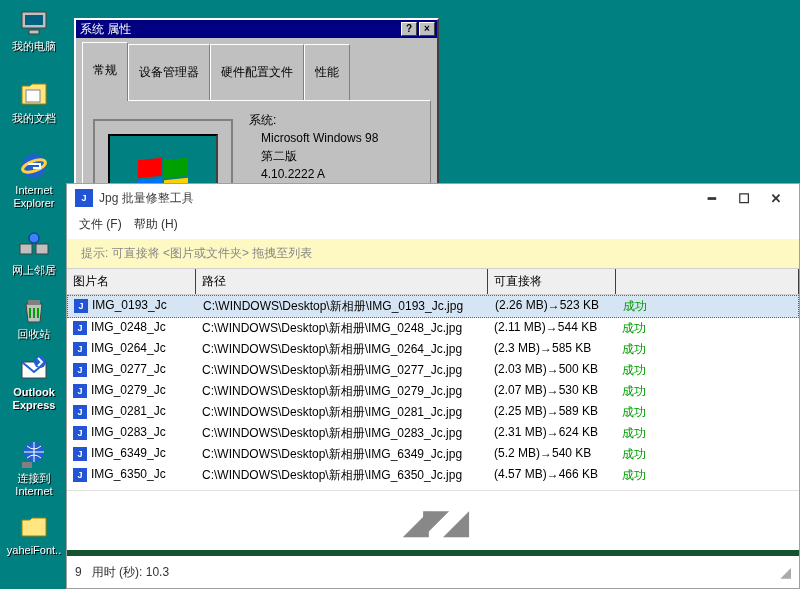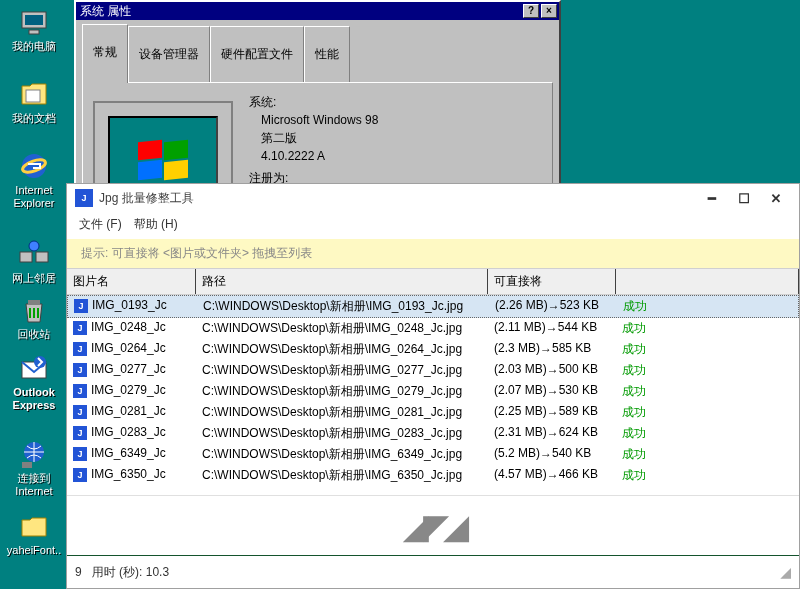--- a/index.html
+++ b/index.html
@@ -4,21 +4,21 @@
 <style>
 * { margin:0; padding:0; box-sizing:border-box; font-family:"Microsoft YaHei","SimSun",Tahoma,sans-serif; }
 body { background:#008080; width:800px; height:589px; overflow:hidden; position:relative; font-size:12px; }
 
 
 .desktop-icon { position:absolute; width:60px; text-align:center; color:#fff; font-size:11px; cursor:pointer; }
 .desktop-icon .ico { width:32px; height:32px; margin:0 auto 2px; }
 .desktop-icon .lbl { display:block; line-height:13px; text-shadow:1px 1px 0 #000; }
 
 
-.sysprops { position:absolute; left:74px; top:0; width:487px; height:280px; background:#c0c0c0; border:2px solid; border-color:#fff #404040 #404040 #fff; }
+.sysprops { position:absolute; left:74px; top:18px; width:365px; height:280px; background:#c0c0c0; border:2px solid; border-color:#fff #404040 #404040 #fff; }
 .sysprops .titlebar { background:#000080; color:#fff; height:18px; display:flex; align-items:center; padding:0 2px; font-size:12px; }
 .sysprops .titlebar .ttl { flex:1; padding-left:2px; }
 .sysprops .titlebtn { width:16px; height:14px; background:#c0c0c0; border:1px solid; border-color:#fff #404040 #404040 #fff; margin-left:2px; font-size:10px; text-align:center; line-height:11px; color:#000; font-weight:bold; cursor:pointer; }
 .sysprops .tabs { display:flex; margin:4px 6px 0; }
 .sysprops .tab { padding:19px 10px; background:#c0c0c0; border:1px solid; border-color:#fff #808080 #c0c0c0 #fff; border-bottom:none; font-size:12px; cursor:pointer; position:relative; }
 .sysprops .tab.active { z-index:2; margin-bottom:-1px; padding-bottom:3px; }
 .sysprops .tab.inactive { margin-top:2px; }
 .sysprops .tabbody { margin:0 6px 6px; border:1px solid; border-color:#fff #808080 #808080 #fff; height:260px; padding:10px; display:flex; }
 .monitor { width:140px; height:120px; border:2px solid #808080; background:#c0c0c0; display:flex; align-items:center; justify-content:center; margin-right:16px; margin-top:8px; }
 .monitor .screen { width:110px; height:90px; background:#008080; border:2px inset #404040; display:flex; align-items:center; justify-content:center; }
@@ -48,21 +48,21 @@
 .jpgtool .row { display:flex; padding:1px 0; white-space:nowrap; }
 .jpgtool .row.sel { background:#d6e5f3; border:1px dotted #666; }
 .jpgtool .row .c { padding:1px 6px; overflow:hidden; text-overflow:ellipsis; }
 .jpgtool .row .fico { width:14px; height:14px; background:#2254d6; display:inline-block; margin-right:4px; vertical-align:middle; color:#fff; font-size:9px; text-align:center; line-height:14px; font-weight:bold; }
 .col-name { width:129px; }
 .col-path { width:292px; }
 .col-size { width:128px; }
 .col-status { flex:1; color:#009a00; }
 .jpgtool .logoarea { height:60px; display:flex; align-items:center; justify-content:center; border-top:1px solid #e0e0e0; }
 .jpgtool .tri { color:#888; font-size:34px; letter-spacing:-6px; }
-.jpgtool .statusbar { height:22px; border-top:1px solid #14532d; display:flex; align-items:center; padding:16px 8px; font-size:12px; color:#333; justify-content:space-between; }
+.jpgtool .statusbar { height:22px; border-top:6px solid #14532d; display:flex; align-items:center; padding:16px 8px; font-size:12px; color:#333; justify-content:space-between; }
 .grip { color:#aaa; font-size:14px; }
 
 
 .svgico { width:32px; height:32px; }
 </style>
 </head>
 <body>
 
 <div id="desktop-icons">
     <div class="desktop-icon" style="left: 4px; top: 6px;">
@@ -81,21 +81,21 @@
       <span class="lbl">我的文档</span>
     </div>
     <div class="desktop-icon" style="left: 4px; top: 150px;">
       <div class="ico"><svg class="svgico" viewBox="0 0 32 32">
           <circle cx="16" cy="16" r="12" fill="#2060d0"></circle>
           <ellipse cx="16" cy="16" rx="12" ry="5" fill="none" stroke="#ffd040" stroke-width="3" transform="rotate(-20 16 16)"></ellipse>
           <path d="M10 14 L22 14 L22 18 L15 18" fill="none" stroke="#fff" stroke-width="2"></path>
         </svg></div>
       <span class="lbl">Internet Explorer</span>
     </div>
-    <div class="desktop-icon" style="left: 4px; top: 238px;">
+    <div class="desktop-icon" style="left: 4px; top: 230px;">
       <div class="ico"><svg class="svgico" viewBox="0 0 32 32">
           <rect x="2" y="14" width="12" height="10" fill="#c0c0c0" stroke="#404040"></rect>
           <rect x="18" y="14" width="12" height="10" fill="#c0c0c0" stroke="#404040"></rect>
           <circle cx="16" cy="8" r="5" fill="#4080ff" stroke="#003080"></circle>
         </svg></div>
       <span class="lbl">网上邻居</span>
     </div>
     <div class="desktop-icon" style="left: 4px; top: 294px;">
       <div class="ico"><svg class="svgico" viewBox="0 0 32 32">
           <path d="M8 10 L24 10 L22 28 L10 28 Z" fill="#c0c0c0" stroke="#404040"></path>

